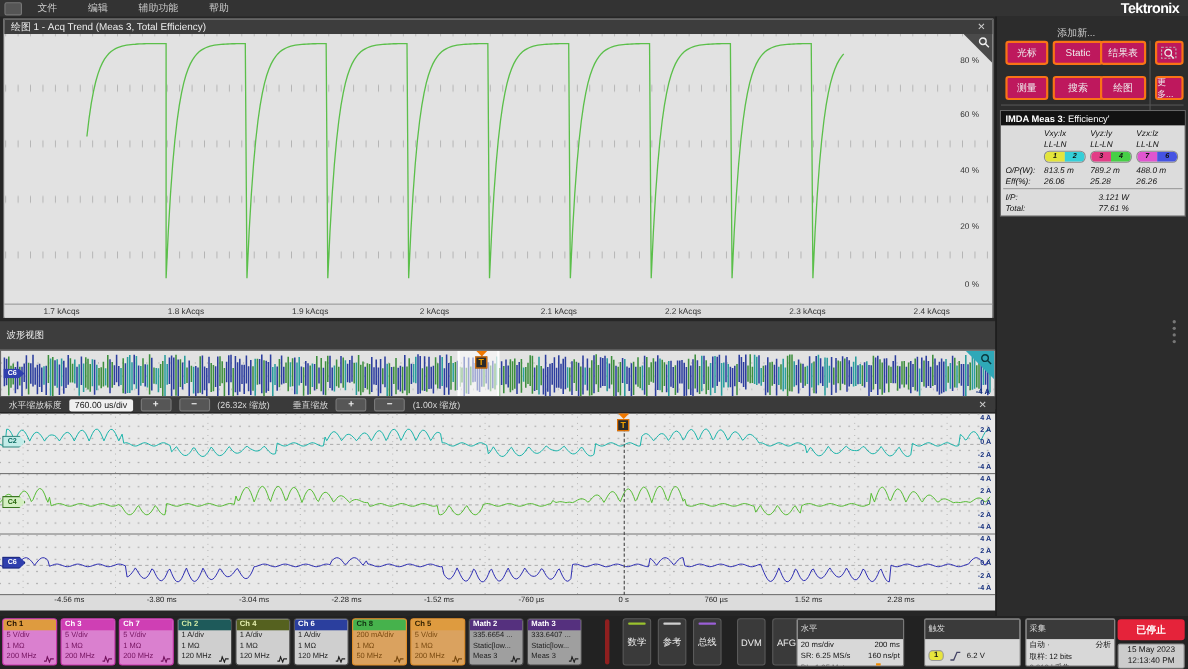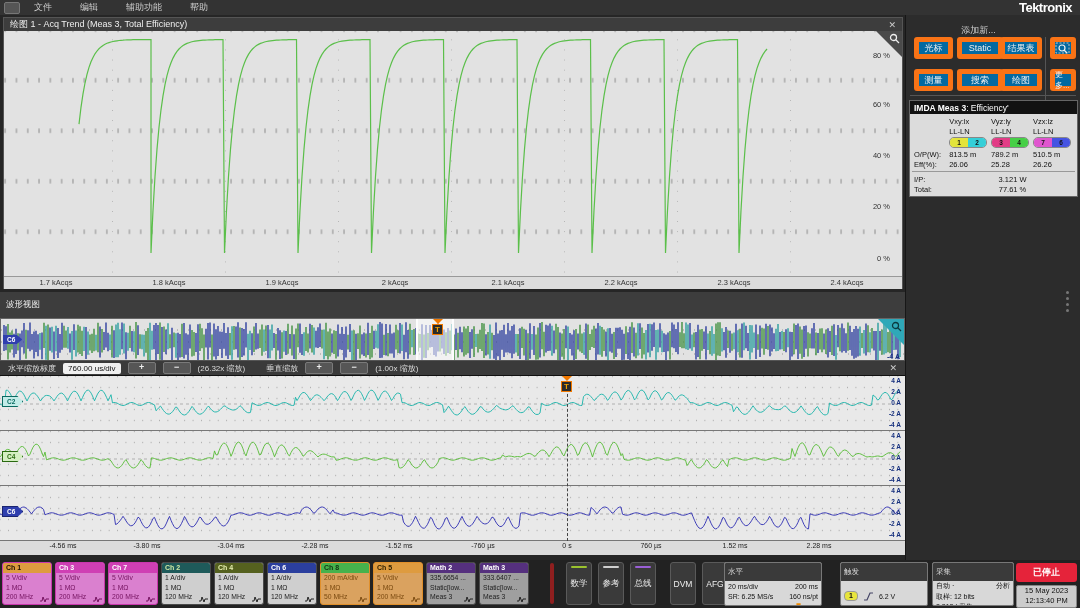--- a/index.html
+++ b/index.html
@@ -54,27 +54,27 @@
   .zylab{position:absolute;right:4px;font-size:6.5px;font-weight:bold;color:#16307e;}
   #zoom-axis{position:relative;height:14px;background:#dcdcdc;font-size:7px;color:#222;}
   #ztrig-line{position:absolute;left:567px;top:13px;height:152px;border-left:1.5px dashed #444;}
   .zbadge-c2{left:2px;top:20px;background:#c2ece8;color:#0a6a60;border:1px solid #0a6a60;}
   .zbadge-c4{left:2px;top:20px;background:#d4efc2;color:#2a6a10;border:1px solid #2a6a10;}
   .zbadge-c6{left:2px;top:20px;background:#2f3fae;color:#fff;border:1px solid #1a2570;}
 
   
   #sidebar{position:absolute;left:905px;top:15px;width:175px;height:545px;background:#2c2c2c;border-left:1px solid #171717;box-sizing:border-box;}
   #add-label{position:absolute;left:10px;top:9px;width:125px;text-align:center;font-size:9px;color:#ccc;}
-  .sbtn{position:absolute;height:22px;background:#0369a1;border:5px solid #f97316;border-radius:3px;color:#eee;font-size:9px;display:flex;align-items:center;justify-content:center;box-sizing:border-box;}
+  .sbtn{position:absolute;height:22px;background:#be185d;border:2px solid #f97316;border-radius:3px;color:#eee;font-size:9px;display:flex;align-items:center;justify-content:center;box-sizing:border-box;}
   #side-div{position:absolute;left:139px;top:22px;height:64px;border-left:1px solid #555;}
   #side-hr{position:absolute;left:4px;top:80px;width:166px;border-top:1px solid #555;}
   #meas-panel{position:absolute;left:3px;top:85px;width:169px;border:1px solid #666;box-sizing:border-box;}
   #meas-title{height:13px;background:#121212;color:#fff;font-size:8.5px;display:flex;align-items:center;padding:0 4px;}
   #meas-body{background:#dcdcdc;color:#111;font-size:7.5px;padding:2px 2px 2px 2px;}
-  .mrow{display:flex;align-items:center;min-height:10px;}
+  .mrow{display:flex;align-items:center;min-height:10px;font-style:italic;}
   .mlabel{width:36px;padding-left:2px;}
   .mcell{width:43px;}
   .msep{border-top:1px solid #999;margin:2px 0;}
   .pillpair{display:inline-flex;width:36px;height:9px;border-radius:5px;overflow:hidden;border:0.5px solid #888;}
   .pillpair span{flex:1;font-size:6.5px;color:#111;text-align:center;line-height:9px;font-weight:bold;}
   .mwide{flex:1;text-align:center;}
   #side-dots{position:absolute;left:160px;top:276px;display:flex;flex-direction:column;gap:3px;}
   #side-dots i{width:3px;height:3px;border-radius:50%;background:#777;}
 
   
@@ -295,21 +295,21 @@
             </span></span>
         <span class="mcell"><span class="pillpair">
               <span style="background: rgb(224, 85, 207);">7</span>
               <span style="background: rgb(69, 83, 226);">6</span>
             </span></span>
       </div>
       <div class="mrow">
         <span class="mlabel">O/P(W):</span>
         <span class="mcell">813.5 m</span>
         <span class="mcell">789.2 m</span>
-        <span class="mcell">510.5 m</span>
+        <span class="mcell">488.0 m</span>
       </div>
       <div class="mrow">
         <span class="mlabel">Eff(%):</span>
         <span class="mcell">26.06</span>
         <span class="mcell">25.28</span>
         <span class="mcell">26.26</span>
       </div>
       <div class="msep"></div>
       <div class="mrow">
         <span class="mlabel">I/P:</span>

